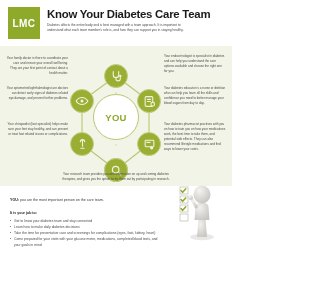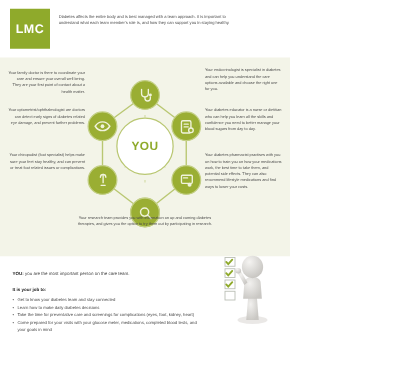--- a/index.html
+++ b/index.html
@@ -27,21 +27,21 @@
   }
   .subtitle {
     margin-top:2.5px; font-size:3.25px; line-height:1.65;
     color:#4a4a4a; max-width:150px;
   }
 
   
   .band {
     position:relative;
     background:#f3f4e8;
-    height:159px;
+    height:140px;
     margin-top:3px;
     overflow:hidden;
   }
   .band-inner { position:absolute; inset:0; }
 
   
   .web { position:absolute; left:0; top:0; width:232px; height:150px; }
 
   
   .hub {
@@ -101,20 +101,21 @@
   .figure { position:absolute; right:6px; bottom:4px; width:62px; height:66px; }
 </style>
 </head>
 <body>
 
 <div class="header">
   <div class="logo">
     <span>LMC</span>
   </div>
   <div class="head-text">
+    <div class="title">Know Your Diabetes Care Team</div>
     <div class="subtitle">Diabetes affects the entire body and is best managed with a team approach. It is important to understand what each team member's role is, and how they can support you in staying healthy.</div>
   </div>
 </div>
 
 <div class="band">
  <div class="band-inner">
 
   <svg class="web" viewBox="0 0 232 150">
     <g fill="none" stroke="#b9c772" stroke-width="1.1">
       <path d="M116,30 L82,55"></path>

